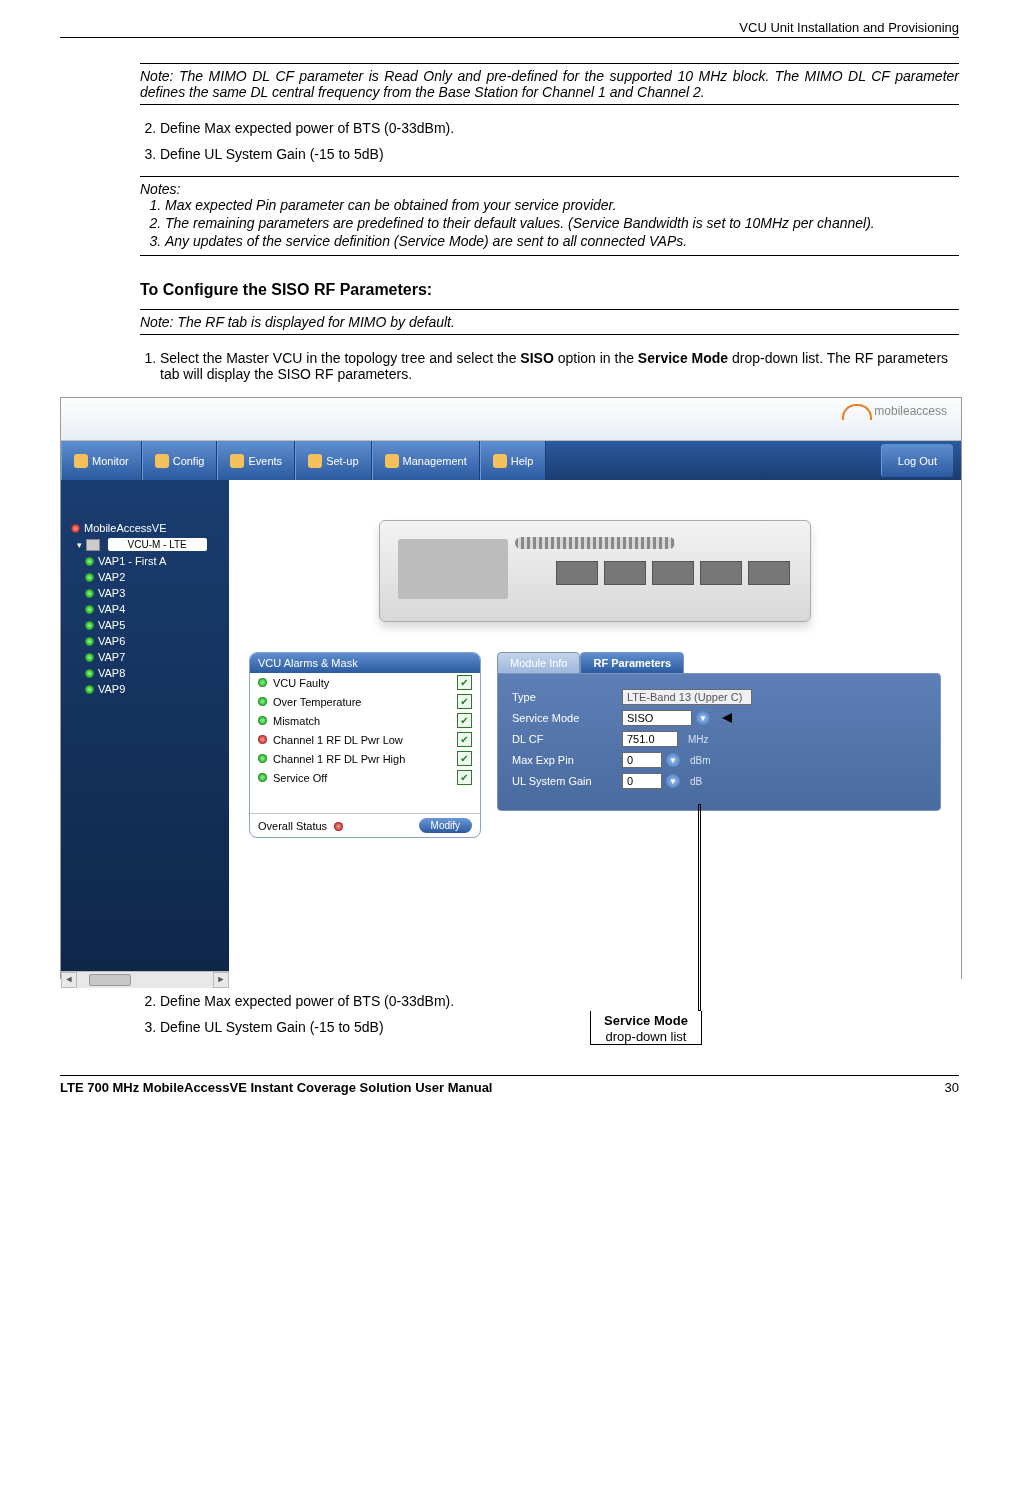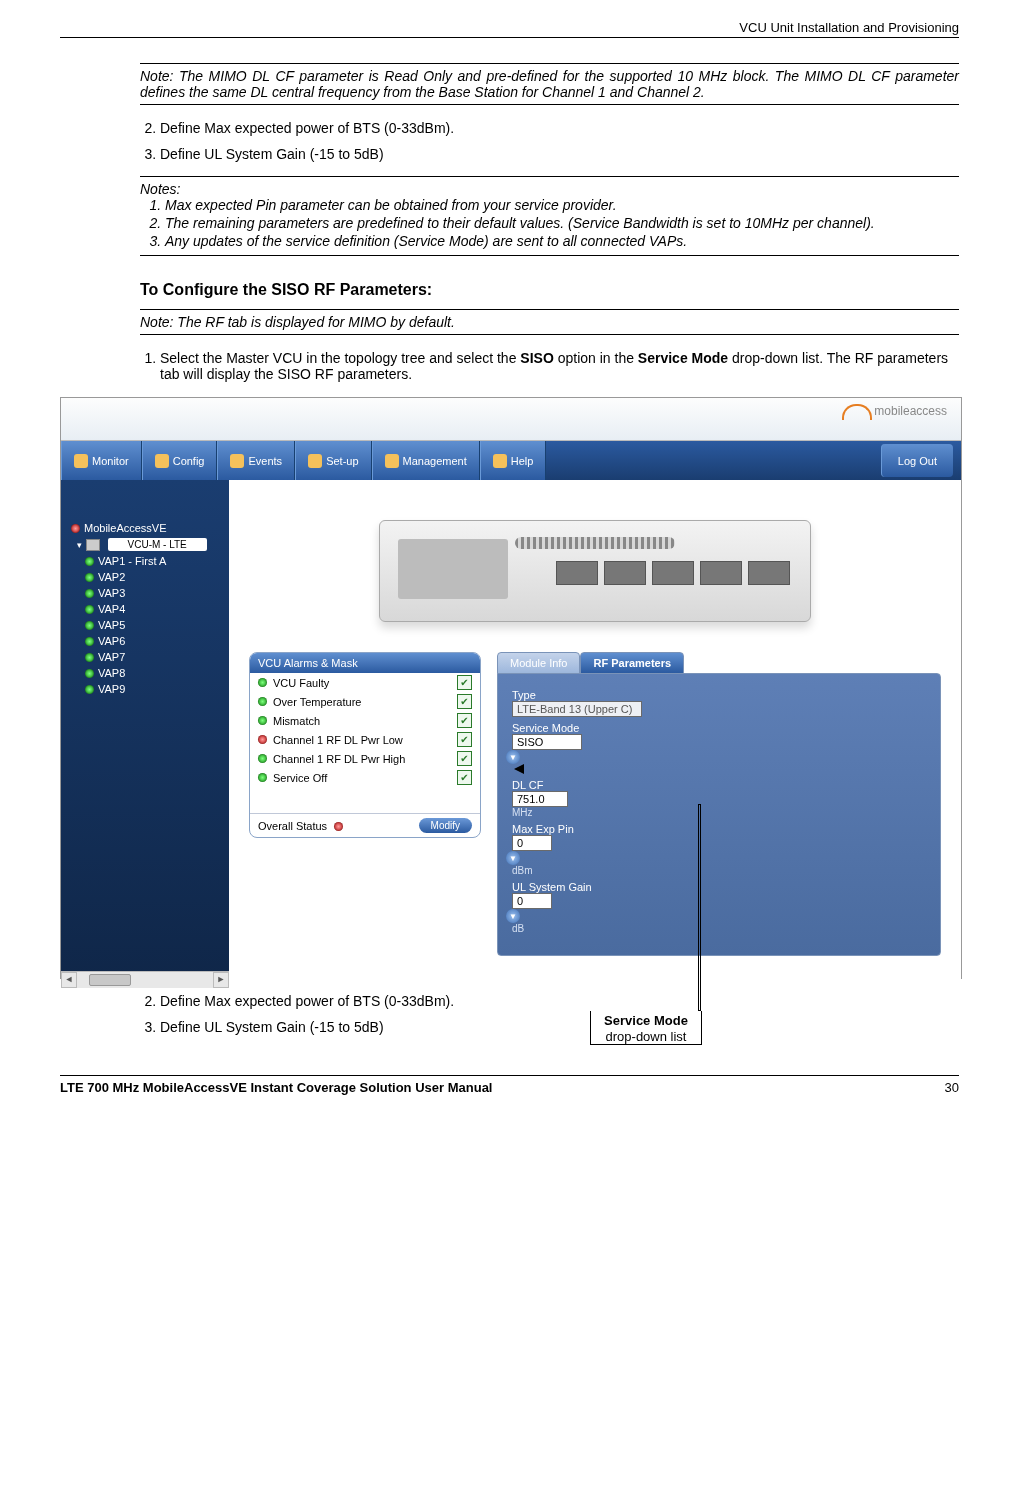--- a/index.html
+++ b/index.html
@@ -248,21 +248,21 @@
     font-weight:bold;
   }
   .rf-body{
     border:1px solid #7a93b8;
     background:linear-gradient(#5e7fb6,#4a6b9f);
     color:#fff;
     padding:10px 14px 16px;
     border-radius:0 4px 4px 4px;
     font-size:11px;
   }
-  .rf-row{display:flex;margin:5px 0;position:relative;flex-direction:column;}
+  .rf-row{display:flex;align-items:center;gap:10px;margin:5px 0;position:relative;}
   .rf-row label{width:100px;}
   .rf-input{
     background:#fff;color:#000;border:1px solid #6a6a6a;
     padding:1px 4px;font-size:11px;width:120px;
   }
   .rf-input.short{width:46px;}
   .rf-input.readonly{background:#eef0f4;color:#555;}
   .unit{color:#d5e0f2;font-size:10px;}
   .dd-ico{
     width:14px;height:14px;border-radius:50%;

